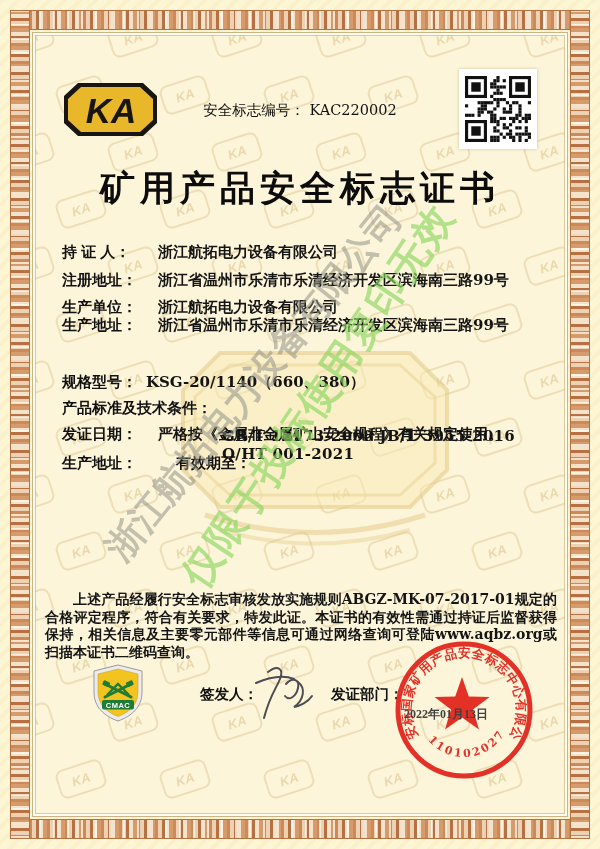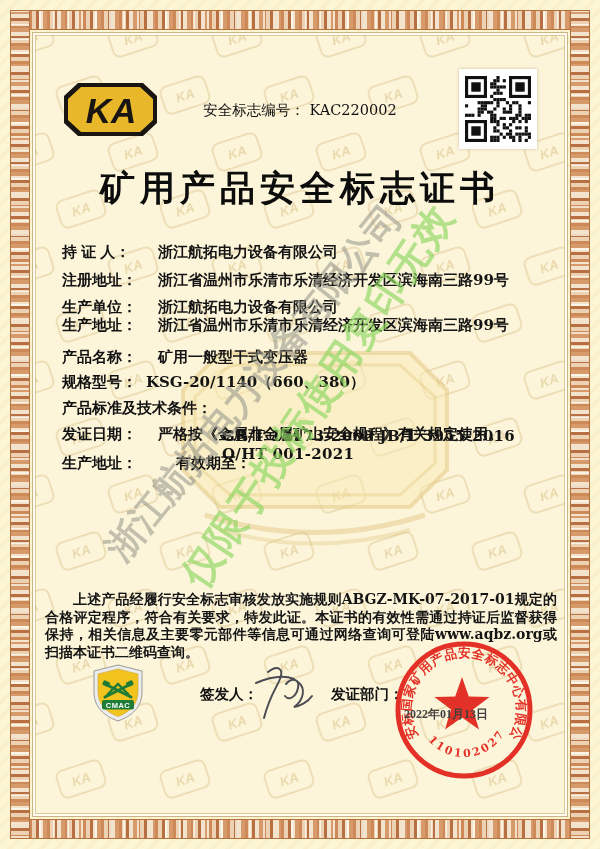--- a/index.html
+++ b/index.html
@@ -318,24 +318,20 @@
     <span class="fvalue">浙江省温州市乐清市乐清经济开发区滨海南三路99号</span>
   </div>
   <div class="frow" style="top:298px">
     <span class="flabel w">生产单位：</span>
     <span class="fvalue">浙江航拓电力设备有限公司</span>
   </div>
   <div class="frow" style="top:316px">
     <span class="flabel w">生产地址：</span>
     <span class="fvalue">浙江省温州市乐清市乐清经济开发区滨海南三路99号</span>
   </div>
-  <div class="frow" style="top:348px">
-    <span class="flabel w">产品名称：</span>
-    <span class="fvalue">矿用一般型干式变压器</span>
-  </div>
   <div class="frow" style="top:373px">
     <span class="flabel w">规格型号：</span>
     <span class="fvalue" style="margin-left:-12px">KSG-20/1140（660、380）</span>
   </div>
   <div class="frow" style="top:399px">
     <span class="flabel">产品标准及技术条件：</span>
     <span class="fvalue tech">GB/T 12173-2008 JB/T 3955-2016 Q/HT 001-2021</span>
   </div>
   <div class="frow" style="top:425px">
     <span class="flabel w">发证日期：</span>

